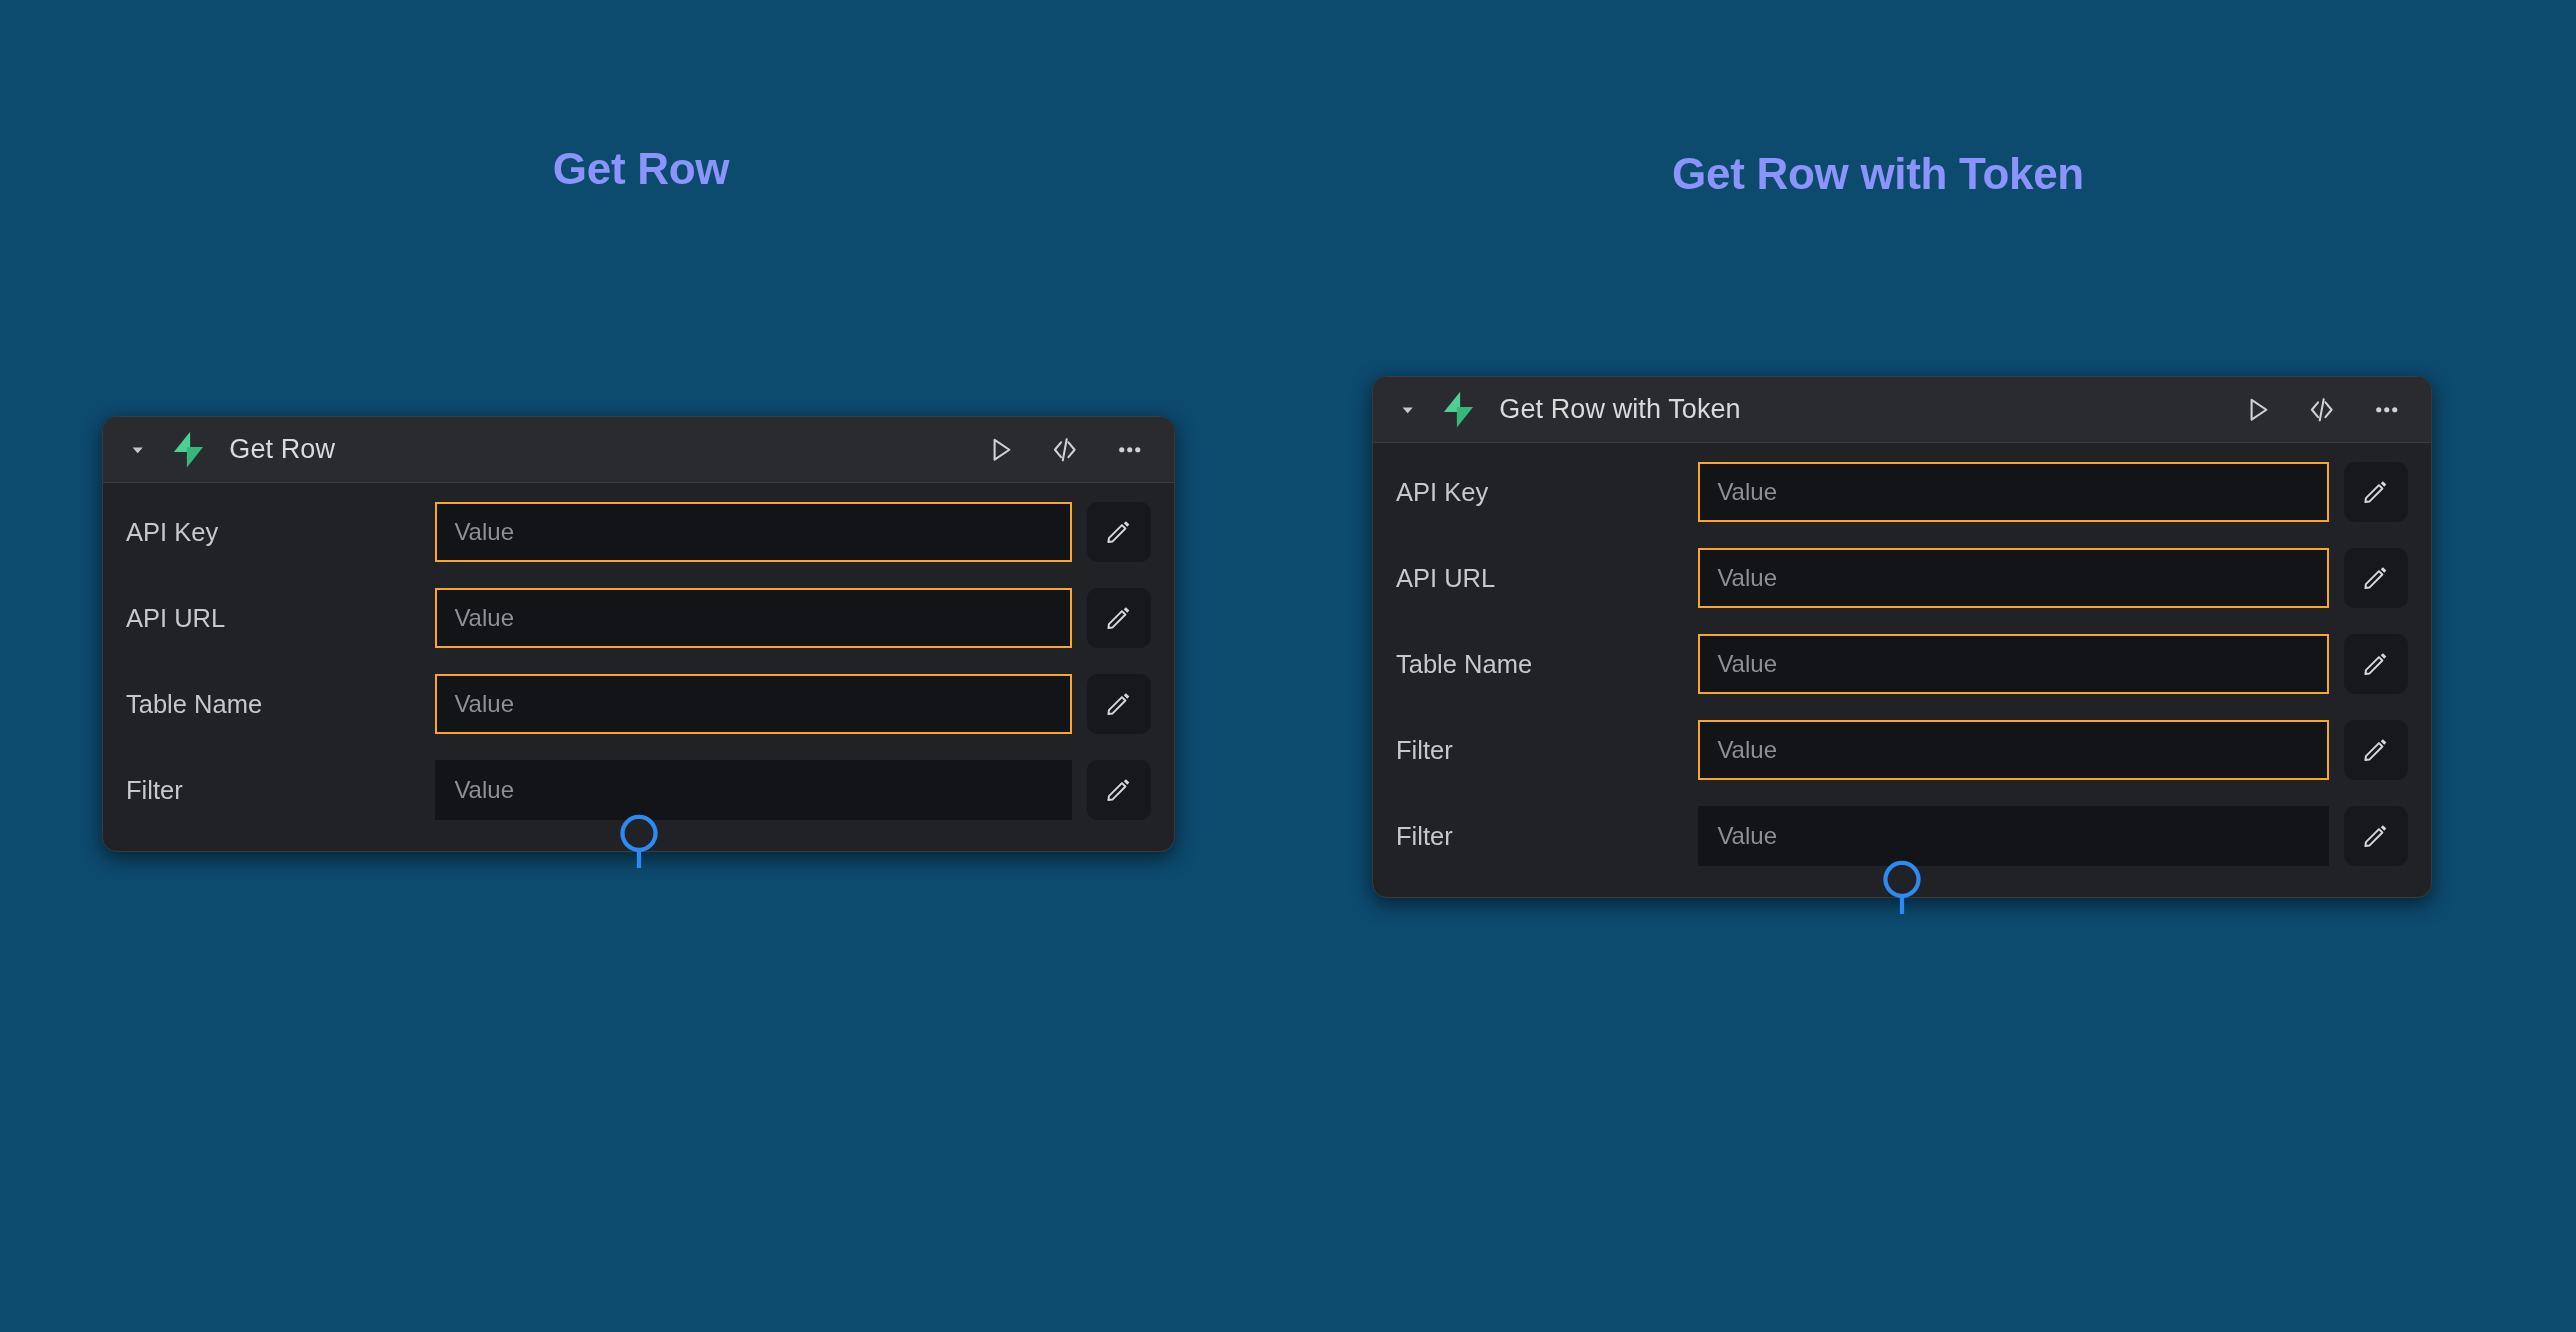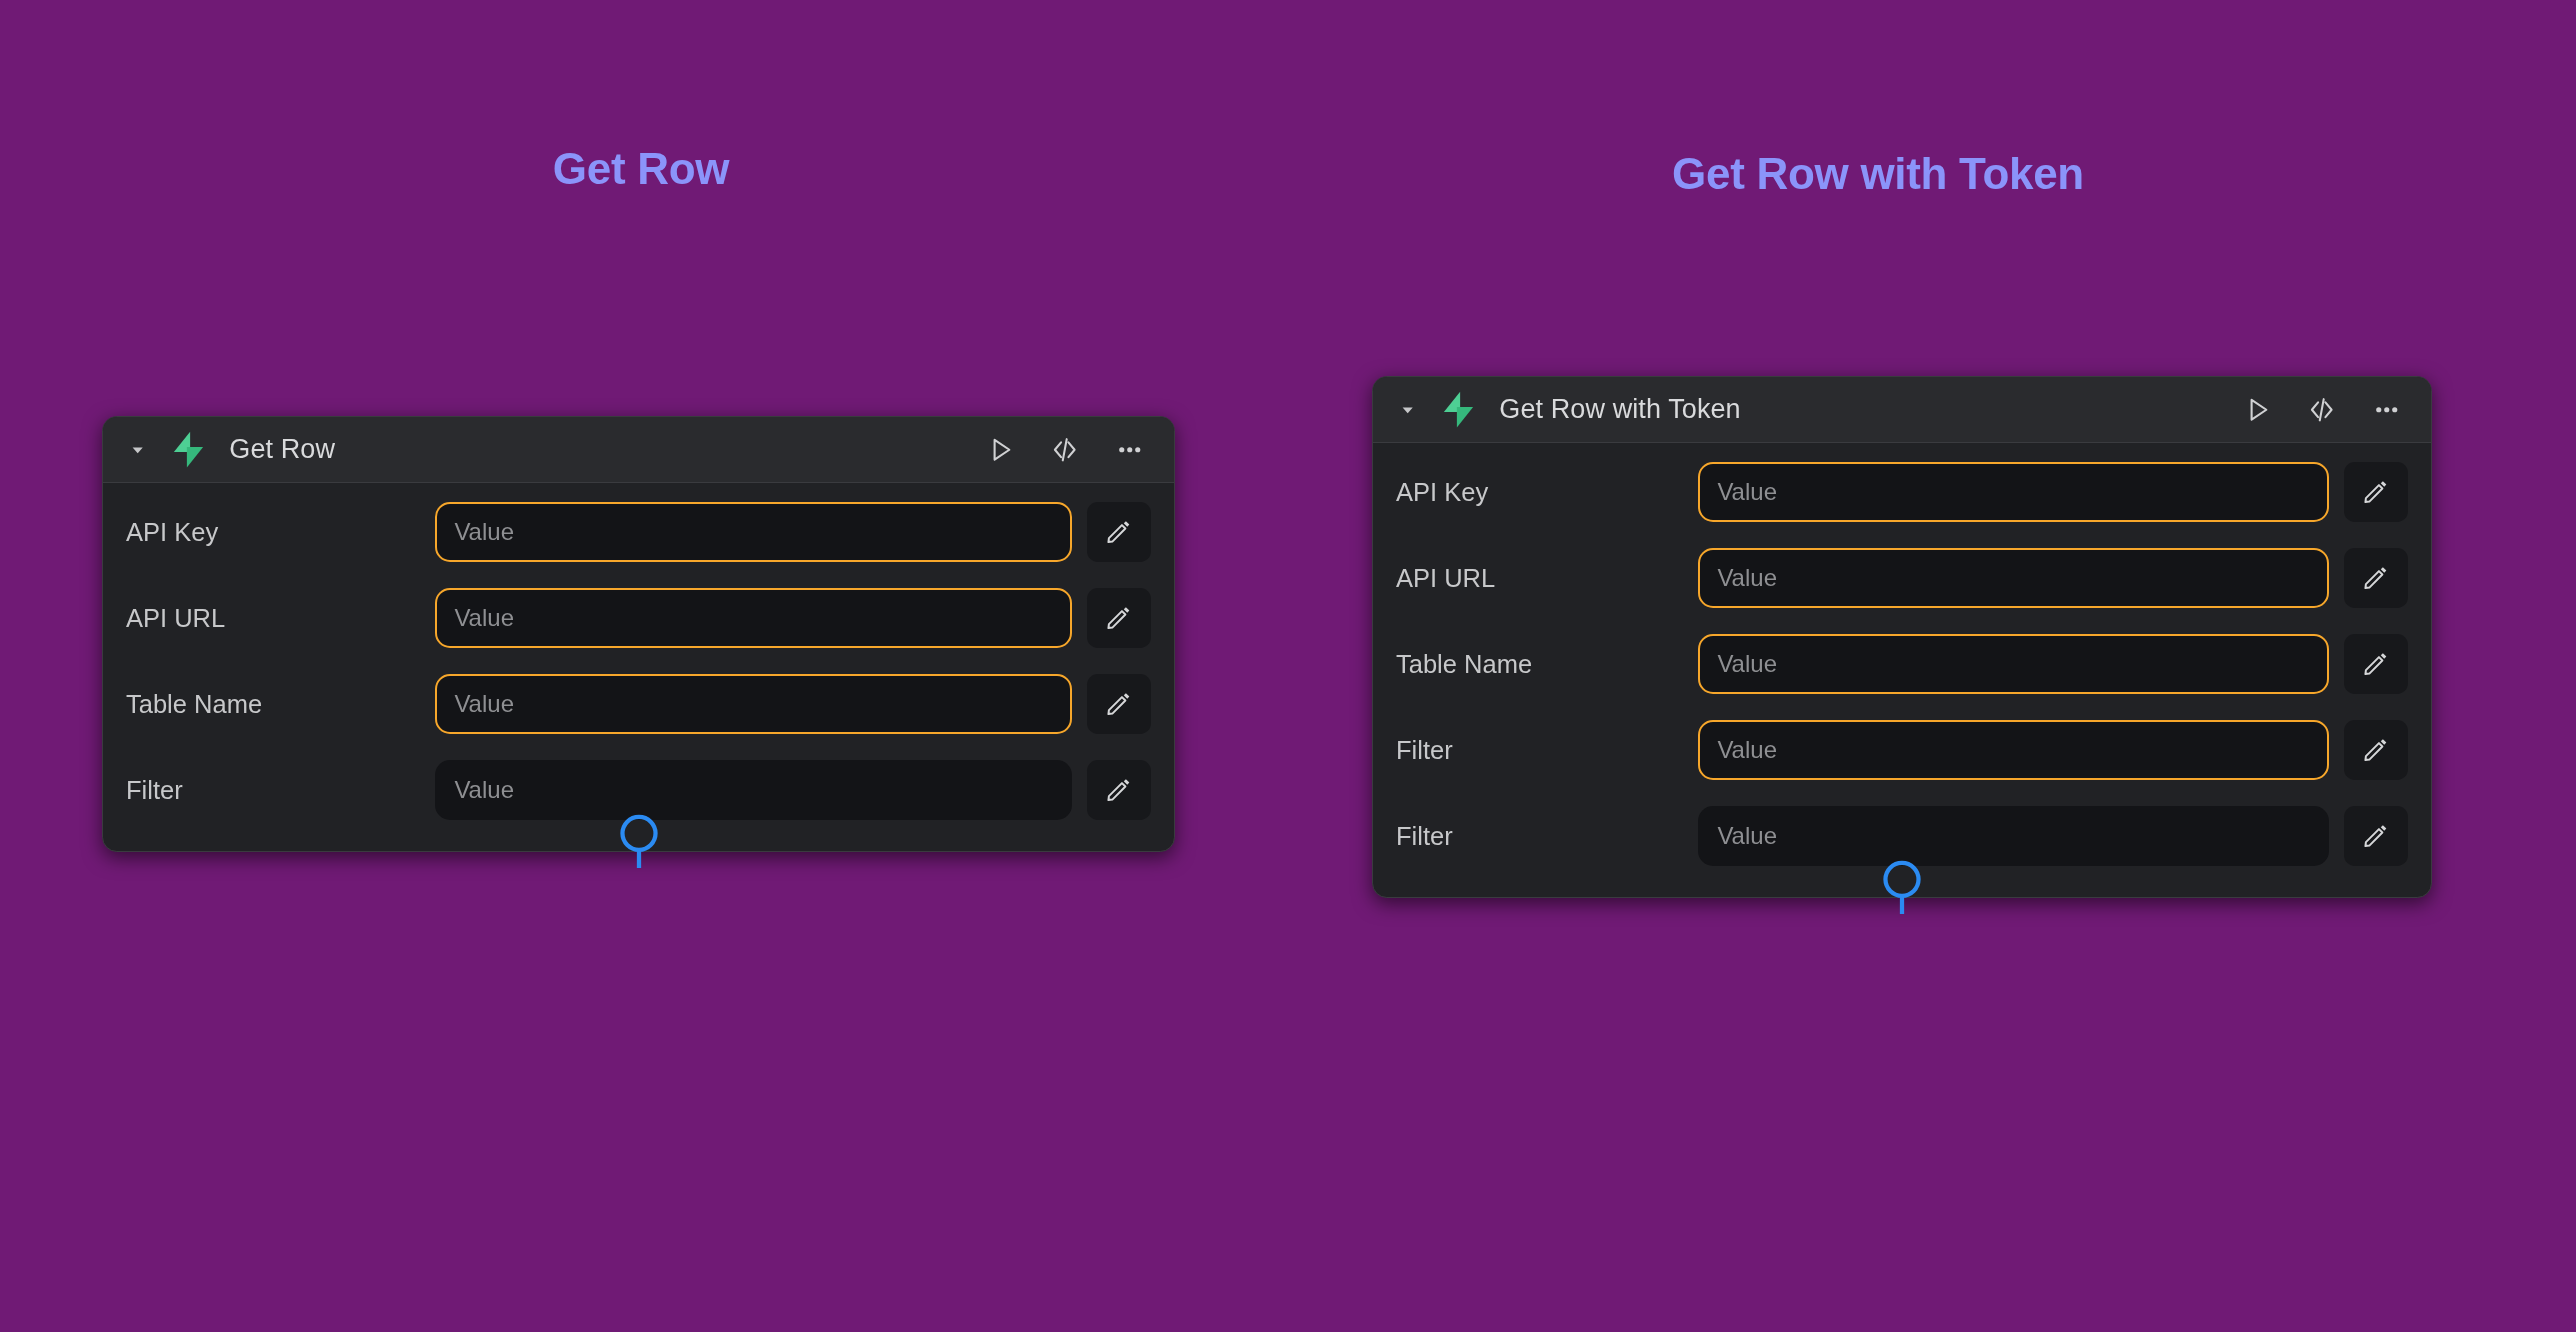--- a/index.html
+++ b/index.html
@@ -14,21 +14,21 @@
 
   body {
     font-family: "Liberation Sans", "DejaVu Sans", sans-serif;
     position: relative;
     -webkit-font-smoothing: antialiased;
   }
 
   .canvas {
     position: absolute;
     inset: 0;
-    background: #701a75;
+    background: #0c4a6e;
   }
 
   
   .section-heading {
     position: absolute;
     font-size: 44px;
     font-weight: bold;
     color: #8b94fa;
     letter-spacing: -0.3px;
     white-space: nowrap;
@@ -128,21 +128,21 @@
     flex: 0 0 auto;
   }
   .node-left  .field-label { width: 309px; }
   .node-right .field-label { width: 302px; }
 
   .field-input {
     flex: 1 1 auto;
     height: 60px;
     background: #131417;
     border: 2px solid transparent;
-    border-radius: 15px;
+    border-radius: 0;
     display: flex;
     align-items: center;
     padding: 0 17.4px;
     color: #8e8f92;
     font-size: 24px;
     overflow: hidden;
     white-space: nowrap;
   }
   .field-input.required {
     border-color: #f7a72b;

